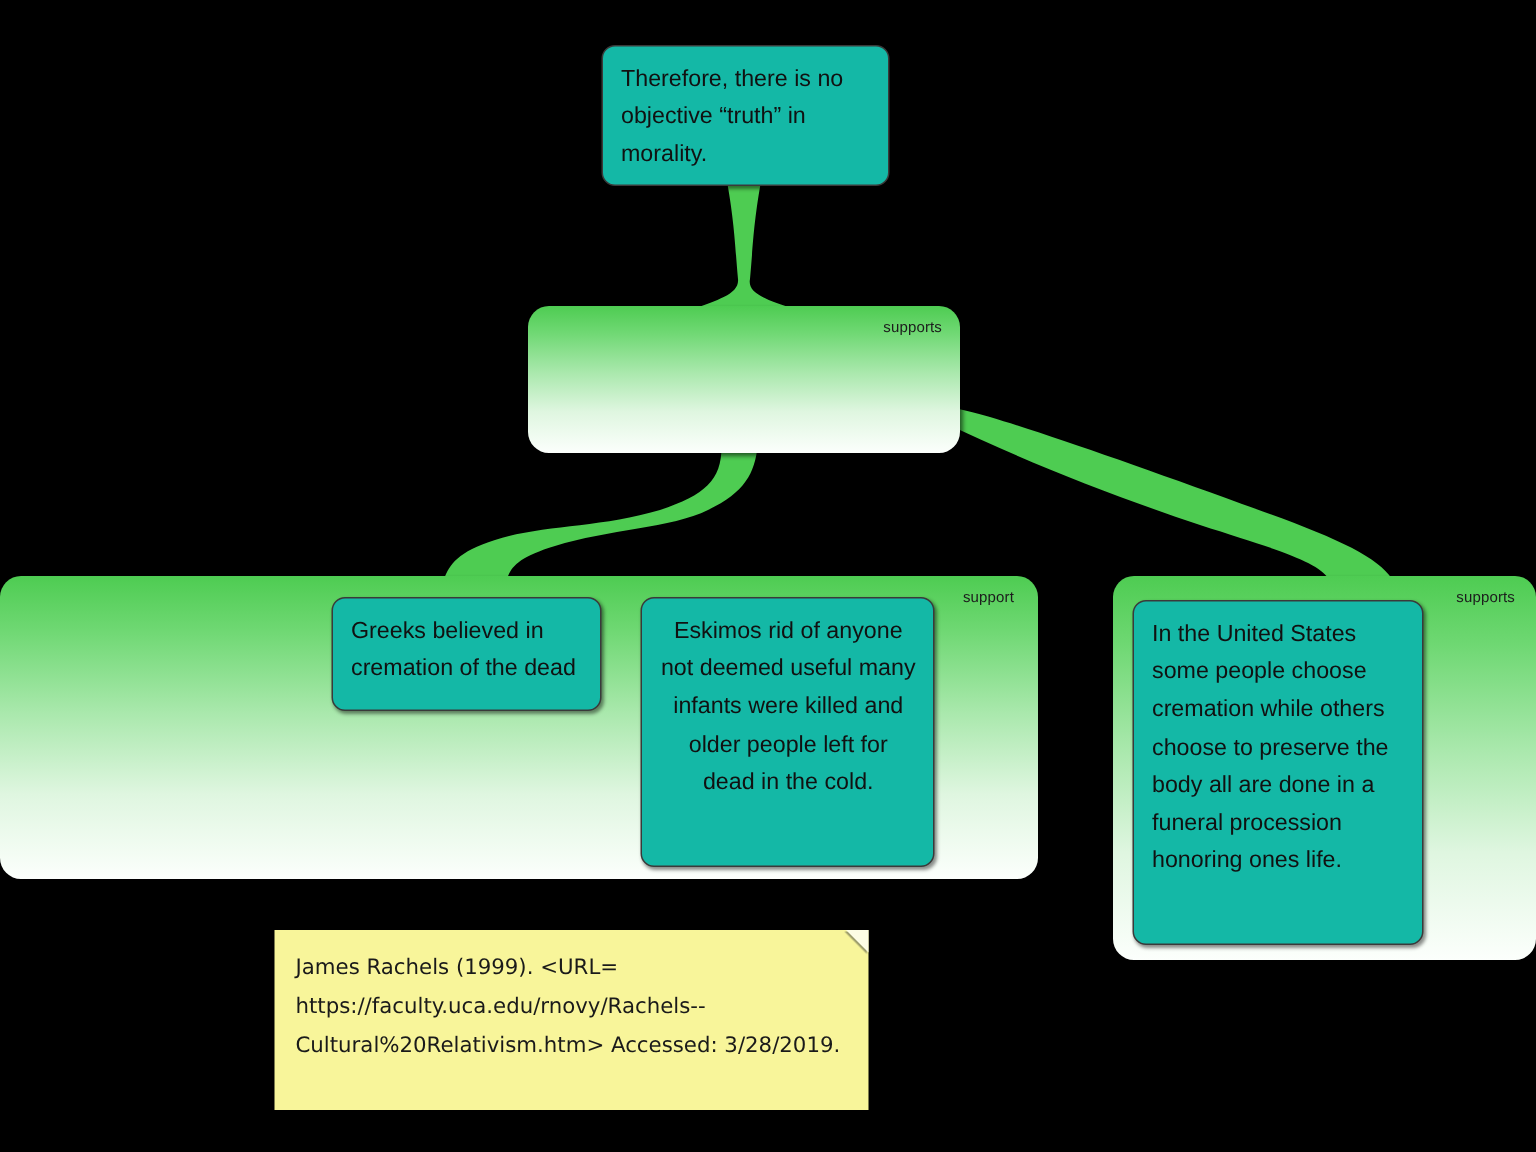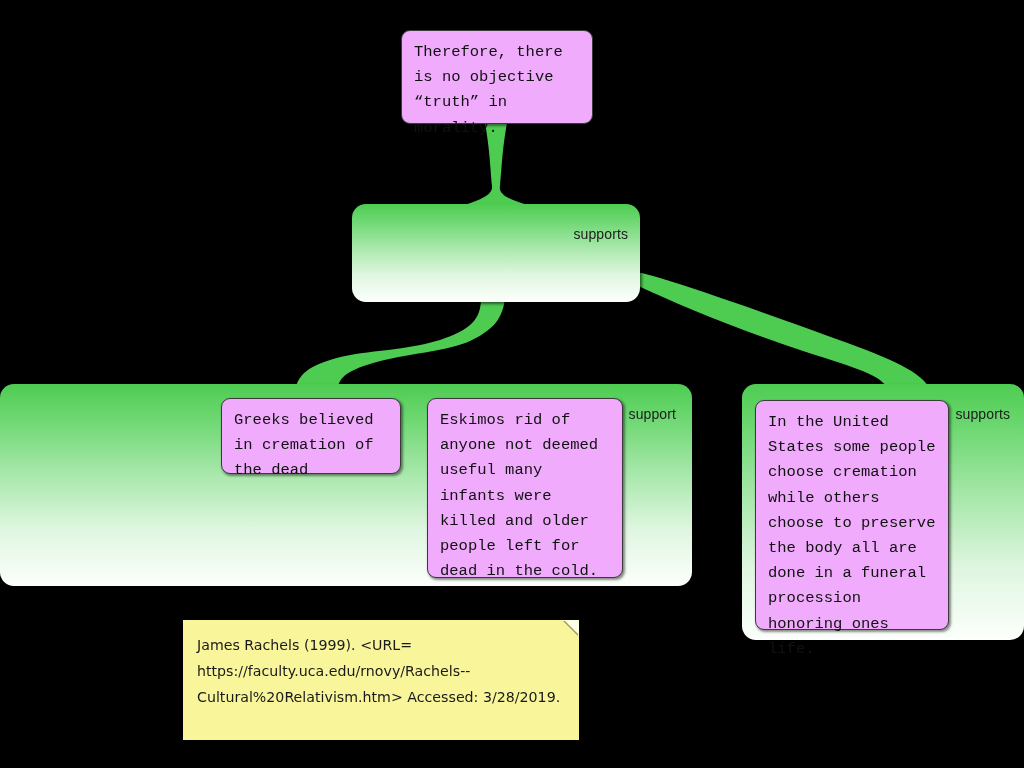--- a/index.html
+++ b/index.html
@@ -28,41 +28,41 @@
   
   .group {
     position: absolute;
     border-radius: 14px;
     background: linear-gradient(to bottom, #4ECC52 0%, #6FD873 18%, #A9E8AC 45%, #DFF6E0 72%, #FCFFFC 100%);
     box-shadow: 2px 2px 3px rgba(0,0,0,0.55);
     box-sizing: border-box;
   }
   .group-label {
     position: absolute;
-    top: 22px;
-    font-size: 14px;
+    top: 9px;
+    font-size: 10px;
     color: #1c1c1c;
     font-family: "Liberation Sans", sans-serif;
     white-space: nowrap;
     letter-spacing: 0.1px;
   }
 
   
   .claim {
     position: absolute;
-    background: #f0abfc;
+    background: #14b8a6;
     border: 1.3px solid #3a3a3a;
     border-radius: 9px;
     box-sizing: border-box;
     box-shadow: 1.5px 1.5px 2.5px rgba(0,0,0,0.45);
     padding: 9px 11px 9px 12px;
     font-size: 15.5px;
     line-height: 25.2px;
     color: #111111;
-    font-family: Liberation Mono, monospace;
+    font-family: Liberation Sans, sans-serif;
   }
   .claim.root {
     font-size: 15.5px;
   }
 
   
   .note {
     position: absolute;
     background: #F8F59A;
     box-sizing: border-box;
@@ -123,21 +123,21 @@
   <div class="group" style="left:352px; top:204px; width:288px; height:98px;">
     <span class="group-label" style="right:12px;">supports</span>
   </div>
 
   <div class="group" style="left:0px; top:384px; width:692px; height:202px;">
     <span class="group-label" style="right:16px;">support</span>
 
 
     <div class="claim" style="left:221px; top:14px; width:180px; height:76px;">Greeks believed in cremation of the dead</div>
 
-    <div class="claim" style="left:427px; top:14px; width:196px; height:180px;">Eskimos rid of anyone not deemed useful many infants were killed and older people left for dead in the cold.</div>
+    <div class="claim" style="left:427px; top:14px; width:196px; height:180px;text-align:center;">Eskimos rid of anyone not deemed useful many infants were killed and older people left for dead in the cold.</div>
   </div>
 
   <div class="group" style="left:742px; top:384px; width:282px; height:256px;">
     <span class="group-label" style="right:14px;">supports</span>
 
     <div class="claim" style="left:13px; top:16px; width:194px; height:230px;">In the United States some people choose cremation while others choose to preserve the body all are done in a funeral procession honoring ones life.</div>
   </div>
 
   <div class="note" style="left:183px; top:620px; width:396px; height:120px;">
     <span class="note-fold"></span>

